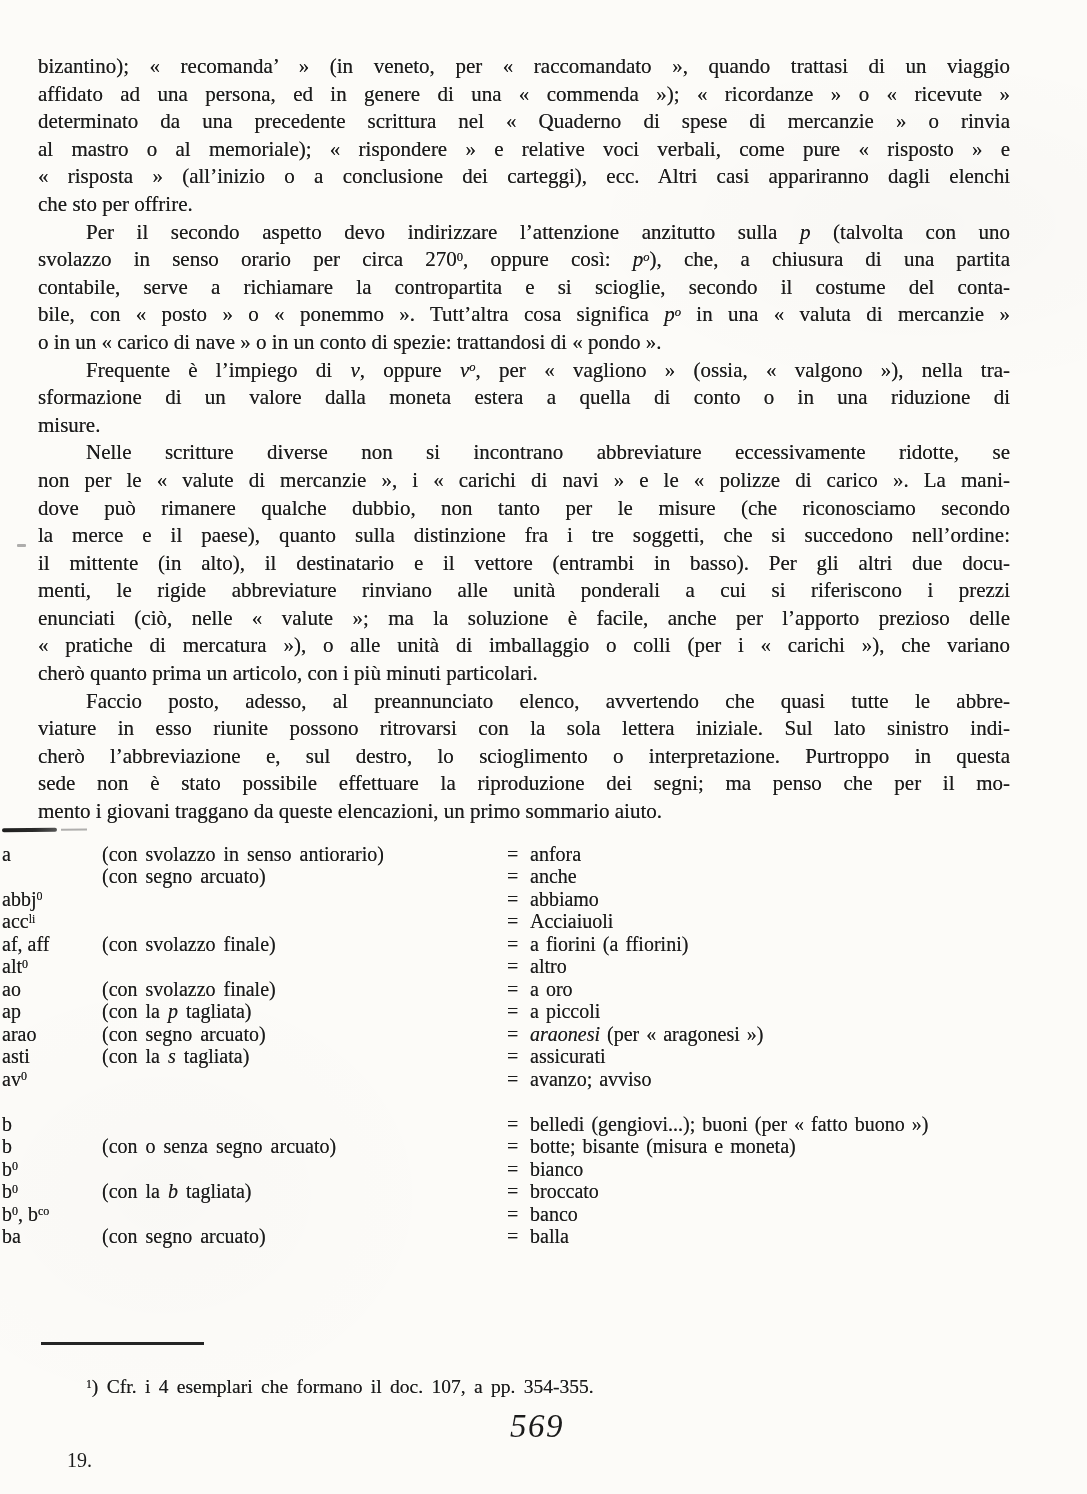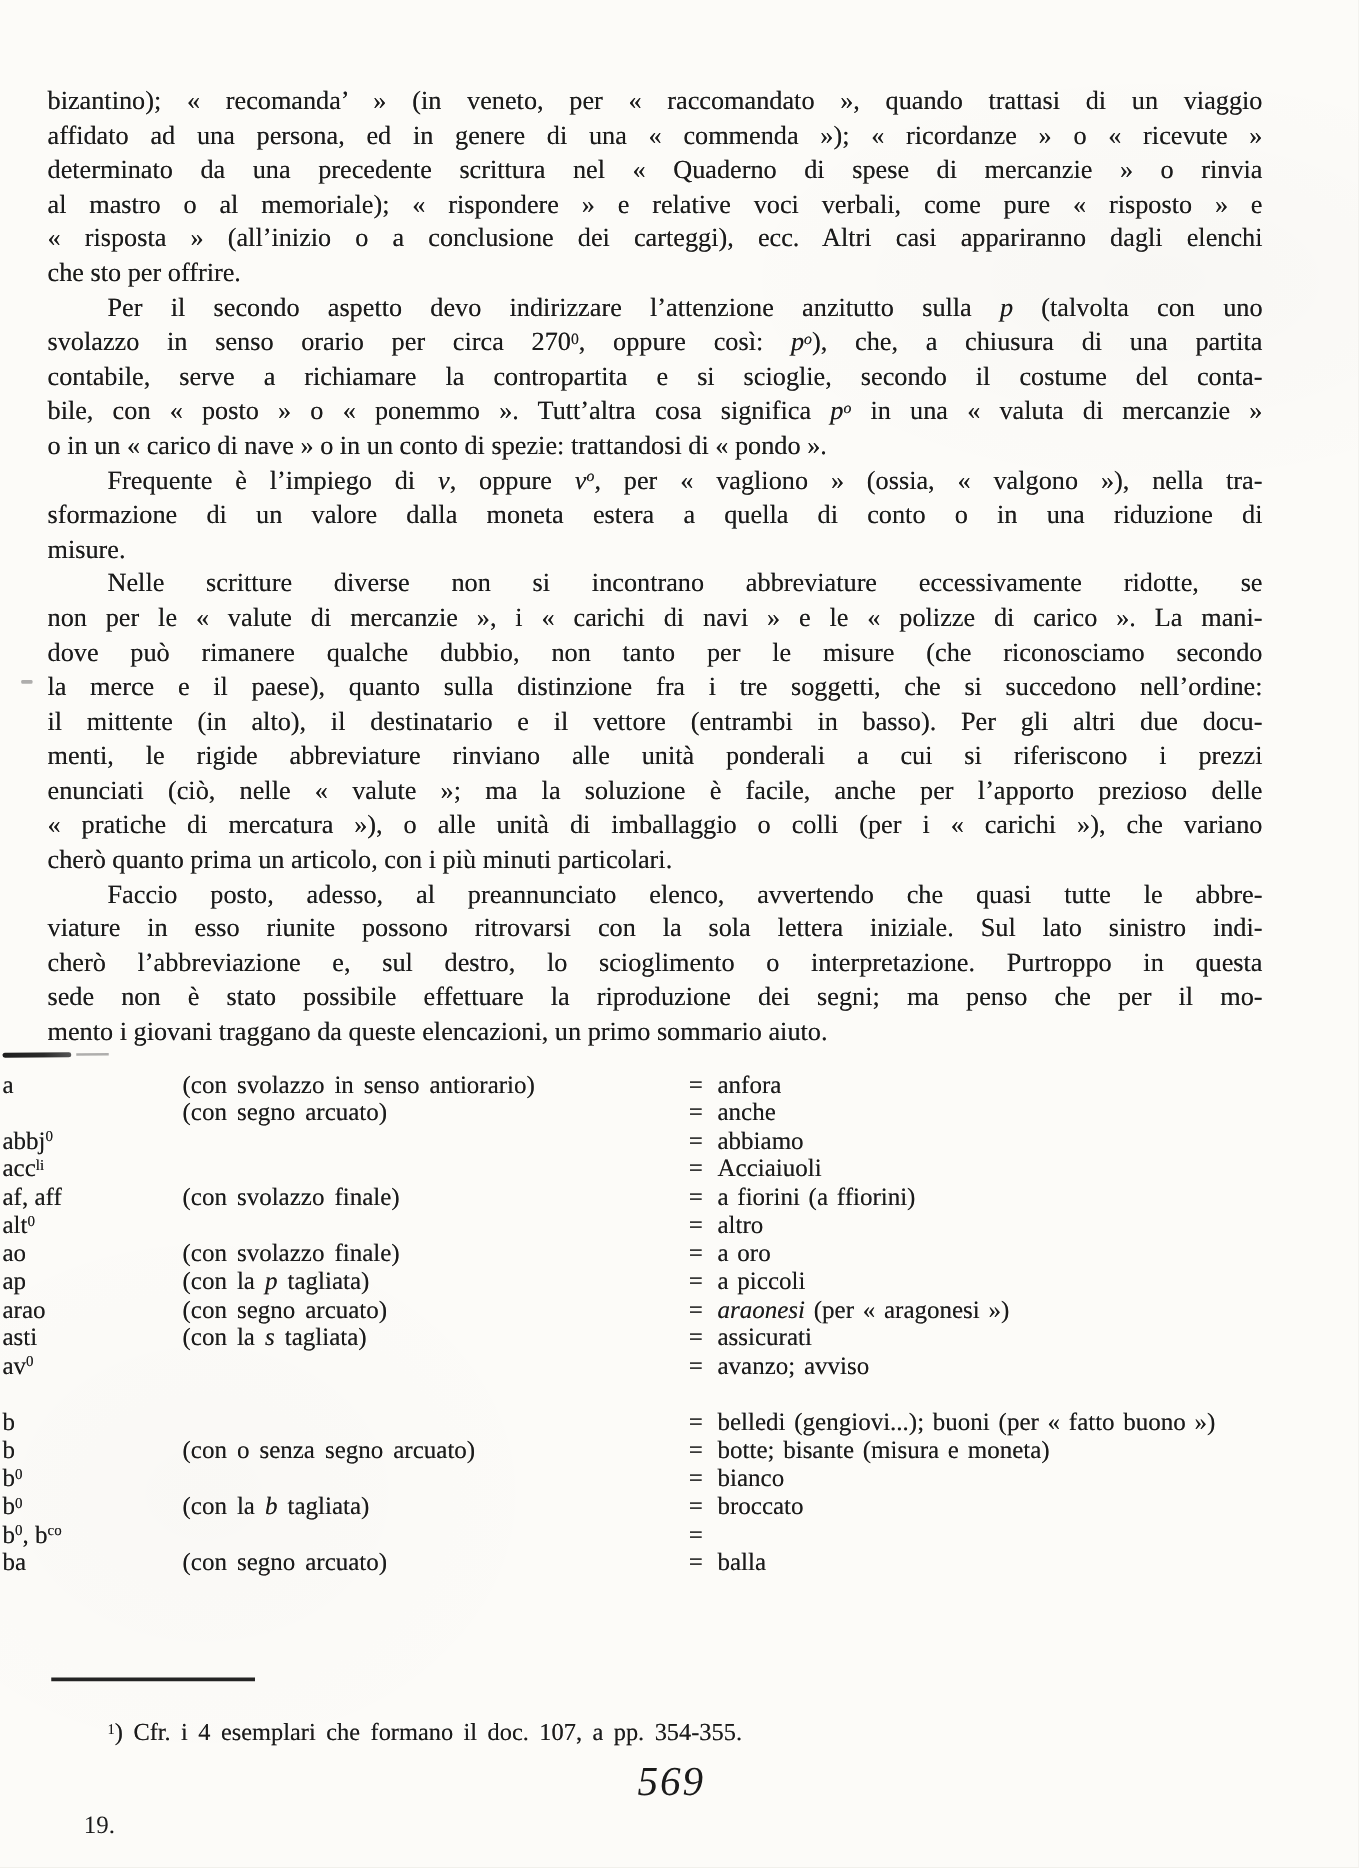--- a/index.html
+++ b/index.html
@@ -7,21 +7,21 @@
     position:relative;
     width:1087px;height:1494px;
     background:
       radial-gradient(ellipse 600px 300px at 85% 15%, rgba(0,0,0,0.015), transparent 60%),
       radial-gradient(ellipse 500px 400px at 15% 80%, rgba(0,0,0,0.012), transparent 60%),
       #fcfbf8;
     font-family:"Liberation Serif","DejaVu Serif",serif;
     color:#1b1b1b;
     overflow:hidden;
   }
-  .content{padding:67px 77px 0 38px;}
+  .content{padding:53px 77px 0 38px;}
   .para{margin:0;}
   .tline{
     font-size:21px;
     line-height:27.6px;
     text-align:justify;
     text-align-last:justify;
     text-shadow:0 0 .35px rgba(10,10,10,.65);
     white-space:normal;
   }
   .tline.last{text-align-last:left;}
@@ -44,21 +44,21 @@
     transform:rotate(-.6deg);
   }
   .top-mark::after{
     content:"";position:absolute;left:59px;top:1px;width:26px;height:2px;
     background:rgba(60,60,60,.4);
   }
   .rows{margin-top:11px;}
   .lrow{display:flex;height:22.5px;line-height:22.5px;text-shadow:0 0 .35px rgba(10,10,10,.6);}
   .lrow.gap{margin-top:22.5px;}
   .cell-abbr{width:100px;flex:none;}
-  .cell-note{width:405px;flex:none;word-spacing:3px;margin-left:44px;}
+  .cell-note{width:405px;flex:none;word-spacing:3px;}
   .cell-eq{width:23px;flex:none;}
   .cell-exp{flex:1;word-spacing:2px;}
   
   .fn-rule{position:absolute;left:41px;top:1342px;width:163px;height:2.5px;background:#242424;}
   .footnote{
     position:absolute;left:38px;top:1374px;width:720px;margin:0;
     font-size:19.5px;line-height:26px;text-indent:48px;word-spacing:3.5px;
     text-shadow:0 0 .35px rgba(10,10,10,.6);
   }
   .page-number{
@@ -206,20 +206,21 @@
         <div class="lrow">
           <span class="cell-abbr"><span>b</span><sup>0</sup></span>
           <span class="cell-note"><span>(con la </span><span class="it">b</span><span> tagliata)</span></span>
           <span class="cell-eq">=</span>
           <span class="cell-exp"><span>broccato</span></span>
         </div>
         <div class="lrow">
           <span class="cell-abbr"><span>b</span><sup>0</sup><span>, b</span><sup>co</sup></span>
           <span class="cell-note"></span>
           <span class="cell-eq">=</span>
+          <span class="cell-exp"><span>banco</span></span>
         </div>
         <div class="lrow">
           <span class="cell-abbr"><span>ba</span></span>
           <span class="cell-note"><span>(con segno arcuato)</span></span>
           <span class="cell-eq">=</span>
           <span class="cell-exp"><span>balla</span></span>
         </div>
       </div>
   </div>
 

